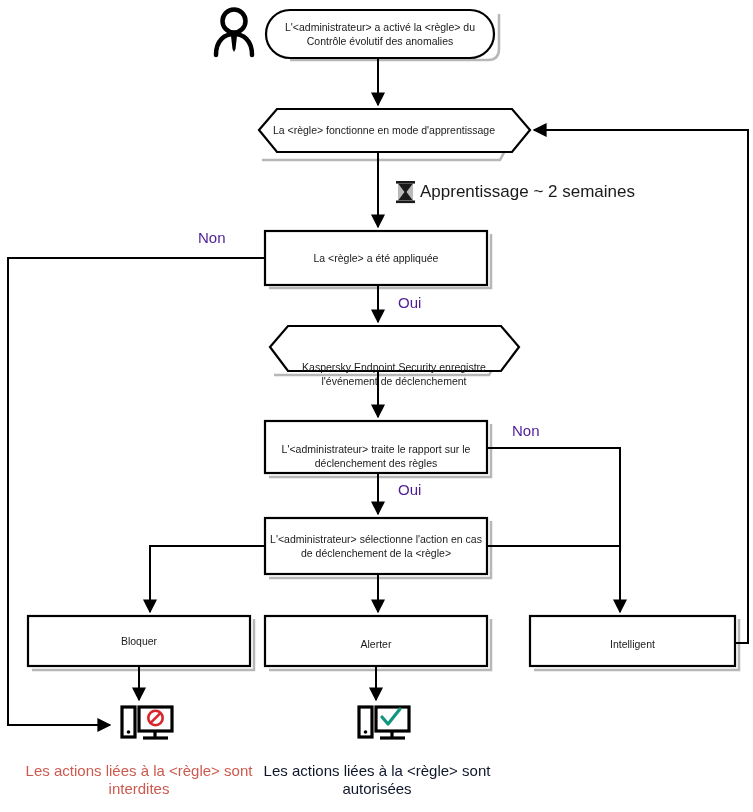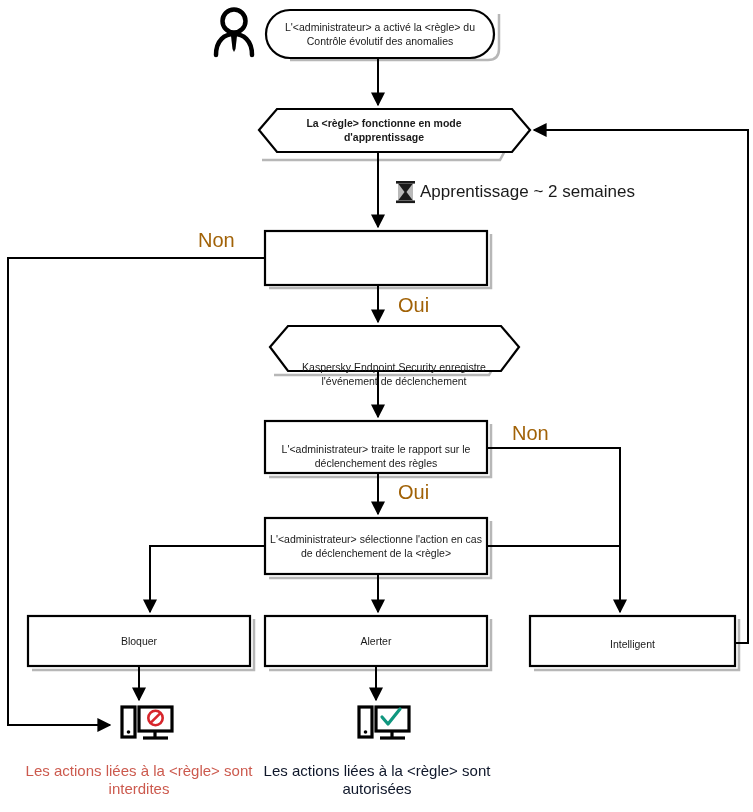--- a/index.html
+++ b/index.html
@@ -32,22 +32,22 @@
     font-size: 10.5px;
     line-height: 14px;
     color: #1a1a1a;
     pointer-events: none;
     display: flex;
     align-items: center;
     justify-content: center;
   }
   .edge-label {
     position: absolute;
-    font-size: 20px;
-    color: #a16207;
+    font-size: 15px;
+    color: #4c1d95;
     white-space: nowrap;
   }
   .wait-label {
     position: absolute;
     font-size: 17px;
     color: #1a1a1a;
     white-space: nowrap;
   }
   .caption {
     position: absolute;
@@ -145,32 +145,33 @@
       <circle cx="365.5" cy="732" r="1.8" fill="#000000"></circle>
       <rect x="376" y="707" width="33" height="24" fill="none" stroke="#000000" stroke-width="3.2"></rect>
       <line x1="392" y1="731" x2="392" y2="737" stroke="#000000" stroke-width="3.2"></line>
       <line x1="380" y1="738" x2="405" y2="738" stroke="#000000" stroke-width="3.2"></line>
       <path d="M 382 717 L 388 724 L 400 709" fill="none" stroke="#10977f" stroke-width="3.2" stroke-linecap="round" stroke-linejoin="round"></path>
     </g>
   </svg>
 
   <div class="node-text" style="left:270px; top:12px; width:220px; height:44px;">L'&lt;administrateur&gt; a activé la &lt;règle&gt; du Contrôle évolutif des anomalies</div>
 
-  <div class="node-text" style="left:268px; top:112px; width:232px; height:36px;font-weight:bold;">La &lt;règle&gt; fonctionne en mode d'apprentissage</div>
+  <div class="node-text" style="left:268px; top:112px; width:232px; height:36px;">La &lt;règle&gt; fonctionne en mode d'apprentissage</div>
 
+  <div class="node-text" style="left:269px; top:233px; width:214px; height:50px;">La &lt;règle&gt; a été appliquée</div>
 
   <div class="node-text" style="left:280px; top:328px; width:228px; height:40px;margin-top:26px;">Kaspersky Endpoint Security enregistre l'événement de déclenchement</div>
 
   <div class="node-text" style="left:269px; top:423px; width:214px; height:65px;">L'&lt;administrateur&gt; traite le rapport sur le déclenchement des règles</div>
 
   <div class="node-text" style="left:269px; top:520px; width:214px; height:52px;">L'&lt;administrateur&gt; sélectionne l'action en cas de déclenchement de la &lt;règle&gt;</div>
 
   <div class="node-text" style="left:32px; top:618px; width:214px; height:46px;">Bloquer</div>
 
-  <div class="node-text" style="left:269px; top:618px; width:214px; height:46px;">Alerter</div>
+  <div class="node-text" style="left:269px; top:618px; width:214px; height:52px;">Alerter</div>
 
   <div class="node-text" style="left:534px; top:618px; width:197px; height:52px;">Intelligent</div>
 
   <div class="wait-label" style="left:420px; top:182px;">Apprentissage ~ 2 semaines</div>
 
   <div class="edge-label" style="left:198px; top:229px;">Non</div>
 
   <div class="edge-label" style="left:398px; top:294px;">Oui</div>
 
   <div class="edge-label" style="left:512px; top:422px;">Non</div>

